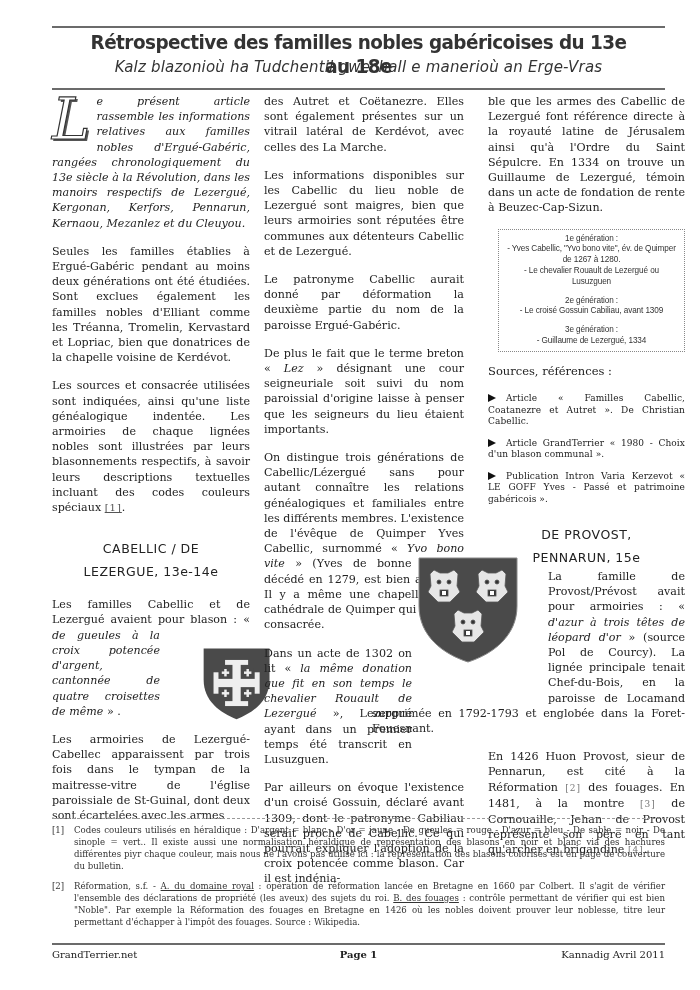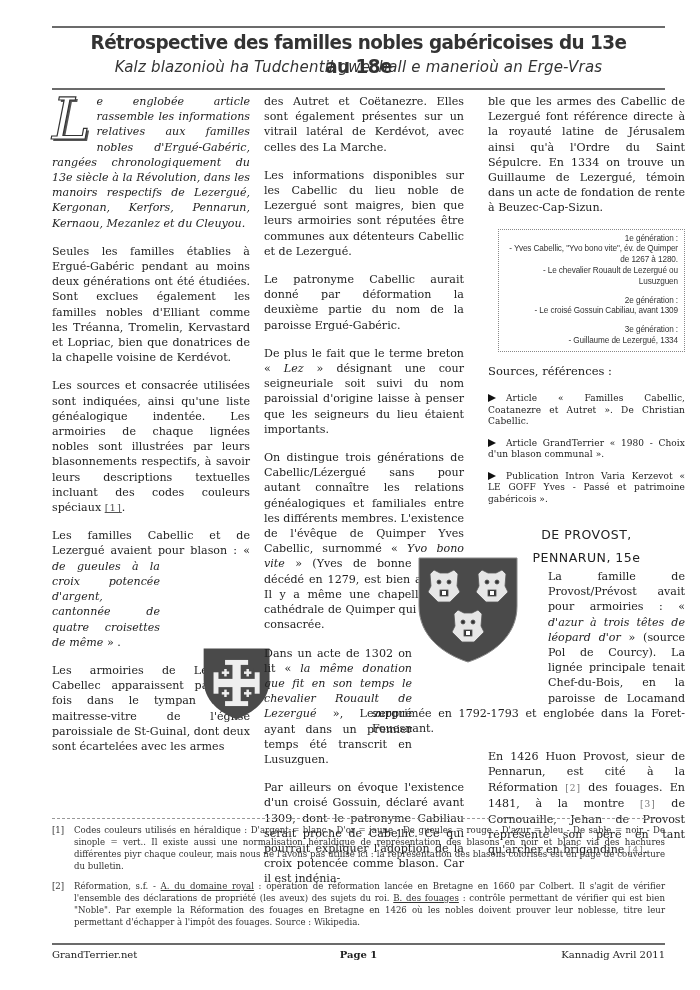--- a/index.html
+++ b/index.html
@@ -18,21 +18,21 @@
   .col2 { left: 212px; width: 200px; }
   .col3 { left: 436px; width: 197px; }
   .intro { font-style: italic; }
   .dropcap { float: left; font-family: "DejaVu Serif", serif; font-style: italic; font-size: 58px; line-height: 46px; margin: 2px 6px 0 0; color: #fff;
     -webkit-text-stroke: 1.2px #333; text-shadow: 2px 2px 0 #555; }
   .section-title { text-align: center; font-family: "DejaVu Sans", sans-serif; font-size: 12.5px; line-height: 23px; margin: 22px 0 14px 0; letter-spacing: 0.5px; color: #222; }
   .ref { color: #555; text-decoration: underline; font-size: 10px; letter-spacing: 1px; }
   .ref-plain { color: #777; font-size: 9px; letter-spacing: 1px; }
   em, .it { font-style: italic; }
   .shield-float-left { float: right; width: 76px; height: 90px; margin: 4px 8px 4px 6px; }
-  .genealogy { border: 1px dotted #888; font-family: "Liberation Sans", sans-serif; font-size: 8.2px; line-height: 10.8px; color: #333; padding: 4px 6px 4px 6px; margin: 4px 0 12px 10px; text-align: right; letter-spacing: -0.1px; }
+  .genealogy { border: 1px dotted #888; font-family: "Liberation Sans", sans-serif; font-size: 8.2px; line-height: 10.8px; color: #333; padding: 4px 6px 4px 6px; margin: 4px 0 12px 10px; text-align: center; letter-spacing: -0.1px; }
   .genealogy .gen { margin-bottom: 8px; }
   .genealogy .gen:last-child { margin-bottom: 0; }
   .sources-title { font-size: 11.5px; margin: 4px 0 14px 0 !important; text-align: left; }
   .src { font-size: 9px; line-height: 11.5px; margin: 0 0 10px 0 !important; letter-spacing: 0.1px; }
   .src .tri { display: inline-block; width: 0; height: 0; border-top: 4px solid transparent; border-bottom: 4px solid transparent; border-left: 8px solid #111; margin-right: 10px; vertical-align: -1px; }
   .prov-shield { position: absolute; left: 365px; top: 556px; width: 102px; height: 108px; }
   .cab-shield { position: absolute; left: 100px; top: 640px; width: 102px; height: 88px; }
   .footnotes { position: absolute; left: 0; top: 818px; width: 613px; }
   .dash { border-top: 1px dashed #999; height: 0; margin-bottom: 5px; }
   .fn { font-family: "DejaVu Serif", serif; font-size: 8.6px; line-height: 12px; color: #333; position: relative; padding-left: 22px; text-align: justify; margin-bottom: 8px; }
@@ -47,24 +47,28 @@
 </head>
 <body>
 
 <div class="page">
   <div class="rule top"></div>
   <div class="title">Rétrospective des familles nobles gabéricoises du 13e au 18e</div>
   <div class="subtitle">Kalz blazonioù ha Tudchentil gwechall e manerioù an Erge-Vras</div>
   <div class="rule mid"></div>
 
   <div class="col col1">
-    <p class="intro"><span class="dropcap">L</span><span>e englobée article rassemble les informations relatives aux familles nobles d'Ergué-Gabéric, rangées chronologiquement du 13e siècle à la Révolution, dans les manoirs respectifs de Lezergué, Kergonan, Kerfors, Pennarun, Kernaou, Mezanlez et du Cleuyou.</span></p>
+    <p class="intro"><span class="dropcap">L</span><span>e présent article rassemble les informations relatives aux familles nobles d'Ergué-Gabéric, rangées chronologiquement du 13e siècle à la Révolution, dans les manoirs respectifs de Lezergué, Kergonan, Kerfors, Pennarun, Kernaou, Mezanlez et du Cleuyou.</span></p>
     <p>Seules les familles établies à Ergué-Gabéric pendant au moins deux générations ont été étudiées. Sont exclues également les familles nobles d'Elliant comme les Tréanna, Tromelin, Kervastard et Lopriac, bien que donatrices de la chapelle voisine de Kerdévot.</p>
     <p><span>Les sources et consacrée utilisées sont indiquées, ainsi qu'une liste généalogique indentée. Les armoiries de chaque lignées nobles sont illustrées par leurs blasonnements respectifs, à savoir leurs descriptions textuelles incluant des codes couleurs spéciaux</span> <a class="ref">[1]</a><span>.</span></p>
 
+    <div class="section-title">
+      <div>CABELLIC / DE</div>
+      <div>LEZERGUE, 13e-14e</div>
+    </div>
     <p><span>Les familles Cabellic et de Lezergué avaient pour blason : «</span> <span class="shield-float-left"></span><em>de gueules à la croix potencée d'argent, cantonnée de quatre croisettes de même</em> <span>» .</span></p>
     <p>Les armoiries de Lezergué-Cabellec apparaissent par trois fois dans le tympan de la maitresse-vitre de l'église paroissiale de St-Guinal, dont deux sont écartelées avec les armes</p>
   </div>
 
   <svg class="cab-shield" viewBox="0 0 102 88" style="left:150px; top:638px; width:84px; height:90px;">
     <path d="M2 2 H82 V40 C82 66 62 80 42 88 C22 80 2 66 2 40 Z" fill="#4a4a4a"></path>
     <g fill="#eeeeee">
       <rect x="37" y="18" width="10" height="52"></rect>
       <rect x="16" y="39" width="52" height="10"></rect>
       <rect x="28" y="16" width="28" height="6"></rect>

